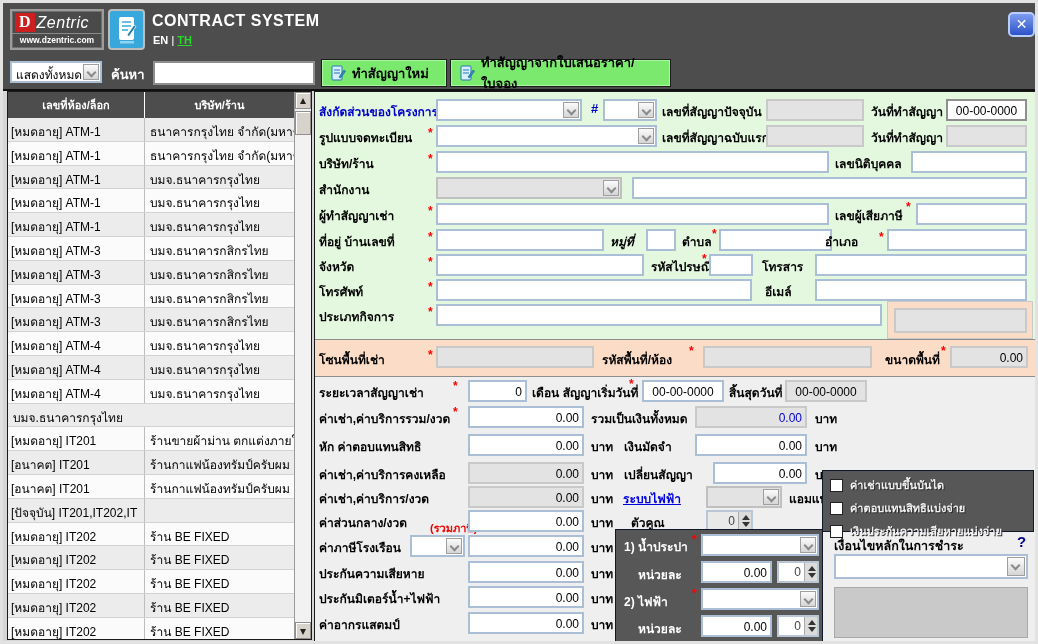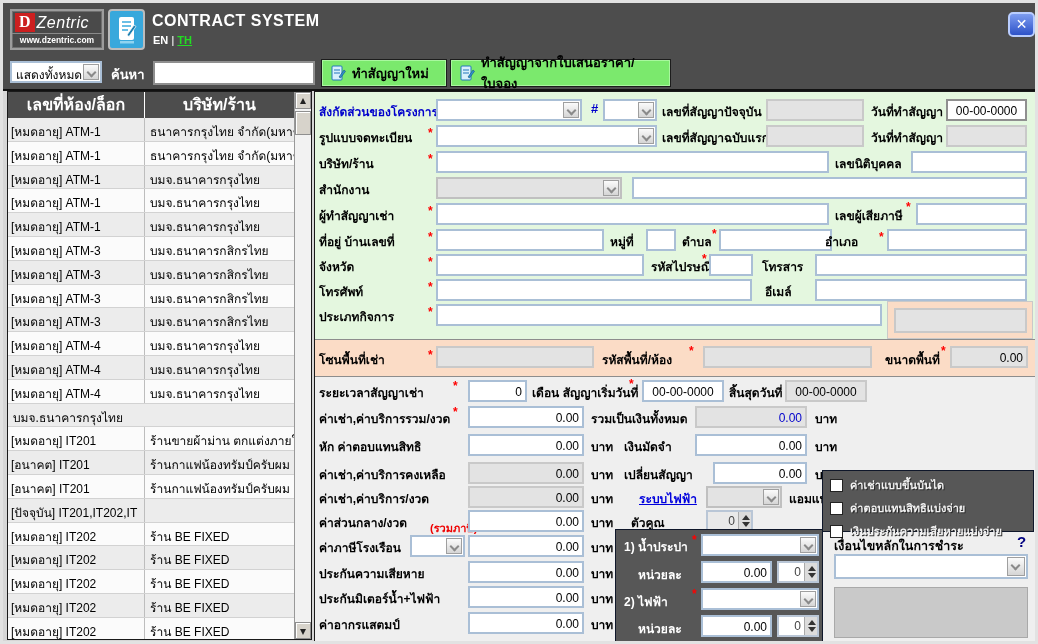--- a/index.html
+++ b/index.html
@@ -54,21 +54,21 @@
   .spin .val { position:absolute; left:0; top:2px; right:16px; text-align:right; color:#444; }
   .spin .btns { position:absolute; right:0; top:0; bottom:0; width:13px; border-left:1px solid #aaa; background:#dcdcdc; }
   .spin .up, .spin .dn { position:absolute; left:3px; width:0; height:0; border-left:4px solid transparent; border-right:4px solid transparent; }
   .spin .up { top:3px; border-bottom:5px solid #333; }
   .spin .dn { bottom:3px; border-top:5px solid #333; }
   .spin.white { background:#fff; }
 
   
   .lpanel { position:absolute; left:4px; top:88px; width:305px; height:549px; background:#fff; border:1px solid #1a1a1a; }
   .thead { position:absolute; left:0; top:0; right:17px; height:26px; background:#4d4d4d; display:flex; }
-  .th { color:#fff; font-size:16px; font-weight:bold; text-align:center; line-height:26px; border-right:1px solid #fff; cursor:pointer; }
+  .th { color:#fff; font-size:11px; font-weight:bold; text-align:center; line-height:26px; border-right:1px solid #fff; cursor:pointer; }
   .th1 { width:137px; } .th2 { flex:1; border-right:none; }
   .tbody { position:absolute; left:0; top:26px; right:17px; bottom:0; overflow:hidden; }
   .trow { display:flex; height:23.8px; font-size:12px; border-bottom:1px solid #d2d2d2; cursor:pointer; }
   .trow.odd { background:#ececec; } .trow.even { background:#fbfbfb; }
   .trow .c1 { width:137px; padding:4px 0 0 3px; border-right:1px solid #bdbdbd; white-space:nowrap; overflow:hidden; }
   .trow .c2 { flex:1; padding:4px 0 0 5px; white-space:nowrap; overflow:hidden; }
   .sbar { position:absolute; right:0; top:0; bottom:0; width:17px; background:#f2f2f2; border-left:1px solid #999; }
   .sbtn { position:absolute; left:0; width:16px; height:17px; background:#d7d3cb; border:1px solid #8f8f8f; box-shadow:inset 1px 1px 0 #fff; }
   .sbtn.up { top:0; } .sbtn.dn { bottom:0; }
   .sbtn::after { content:""; position:absolute; left:4px; width:0; height:0; border-left:3.5px solid transparent; border-right:3.5px solid transparent; }
@@ -298,21 +298,21 @@
     <span class="lbl" style="left:4px; top:114px;">ผู้ทำสัญญาเช่า</span>
     <span class="star" style="left:113px; top:112px;">*</span>
     <div class="fld" style="left:121px; top:111px; width:393px;"><input style=""></div>
     <span class="lbl" style="left:520px; top:114px;">เลขผู้เสียภาษี</span>
     <span class="star" style="left:591px; top:108px;">*</span>
     <div class="fld" style="left:601px; top:111px; width:111px;"><input style=""></div>
 
     <span class="lbl" style="left:4px; top:140px;">ที่อยู่ บ้านเลขที่</span>
     <span class="star" style="left:113px; top:138px;">*</span>
     <div class="fld" style="left:121px; top:137px; width:168px;"><input style=""></div>
-    <span class="lbl" style="left:295px; top:140px;">หมู่ที่</span>
+    <span class="lbl" style="left:295px; top:140px;font-style:italic;">หมู่ที่</span>
     <div class="fld" style="left:331px; top:137px; width:30px;"><input style=""></div>
     <span class="lbl" style="left:367px; top:140px;">ตำบล</span>
     <span class="star" style="left:397px; top:135px;">*</span>
     <div class="fld" style="left:404px; top:137px; width:113px;"><input style=""></div>
     <span class="lbl" style="left:510px; top:140px;">อำเภอ</span>
     <span class="star" style="left:564px; top:138px;">*</span>
     <div class="fld" style="left:572px; top:137px; width:140px;"><input style=""></div>
 
     <span class="lbl" style="left:4px; top:165px;">จังหวัด</span>
     <span class="star" style="left:113px; top:163px;">*</span>
@@ -372,21 +372,21 @@
     <span class="lbl" style="left:4px; top:373px;">ค่าเช่า,ค่าบริการคงเหลือ</span>
     <div class="fld dis" style="left:153px; top:370px; width:116px;"><input class="num" disabled="" value="0.00" style=""></div>
     <span class="lbl" style="left:276px; top:373px;">บาท</span>
     <span class="lbl" style="left:309px; top:373px;">เปลี่ยนสัญญา</span>
     <div class="fld" style="left:398px; top:370px; width:94px;"><input class="num" value="0.00" style=""></div>
     <span class="lbl" style="left:500px; top:373px;">บาท</span>
 
     <span class="lbl" style="left:4px; top:397px;">ค่าเช่า,ค่าบริการ/งวด</span>
     <div class="fld dis" style="left:153px; top:394px; width:116px;"><input class="num" disabled="" value="0.00" style=""></div>
     <span class="lbl" style="left:276px; top:397px;">บาท</span>
-    <span class="link" style="left:324px; top:397px;text-decoration:underline;">ระบบไฟฟ้า</span>
+    <span class="link" style="left:308px; top:397px;text-decoration:underline;">ระบบไฟฟ้า</span>
     <div class="dd dis" style="left:391px; top:394px; width:76px;">
         <span class="dbtn"></span>
       </div>
     <span class="lbl" style="left:474px; top:397px;">แอมแปร์</span>
 
     <span class="lbl" style="left:4px; top:421px;">ค่าส่วนกลาง/งวด</span>
     <span class="rednote" style="left:115px; top:427px;">(รวมภาษี)</span>
     <div class="fld" style="left:153px; top:418px; width:116px;"><input class="num" value="0.00" style=""></div>
     <span class="lbl" style="left:276px; top:421px;">บาท</span>
     <span class="lbl" style="left:316px; top:421px;">ตัวคูณ</span>

